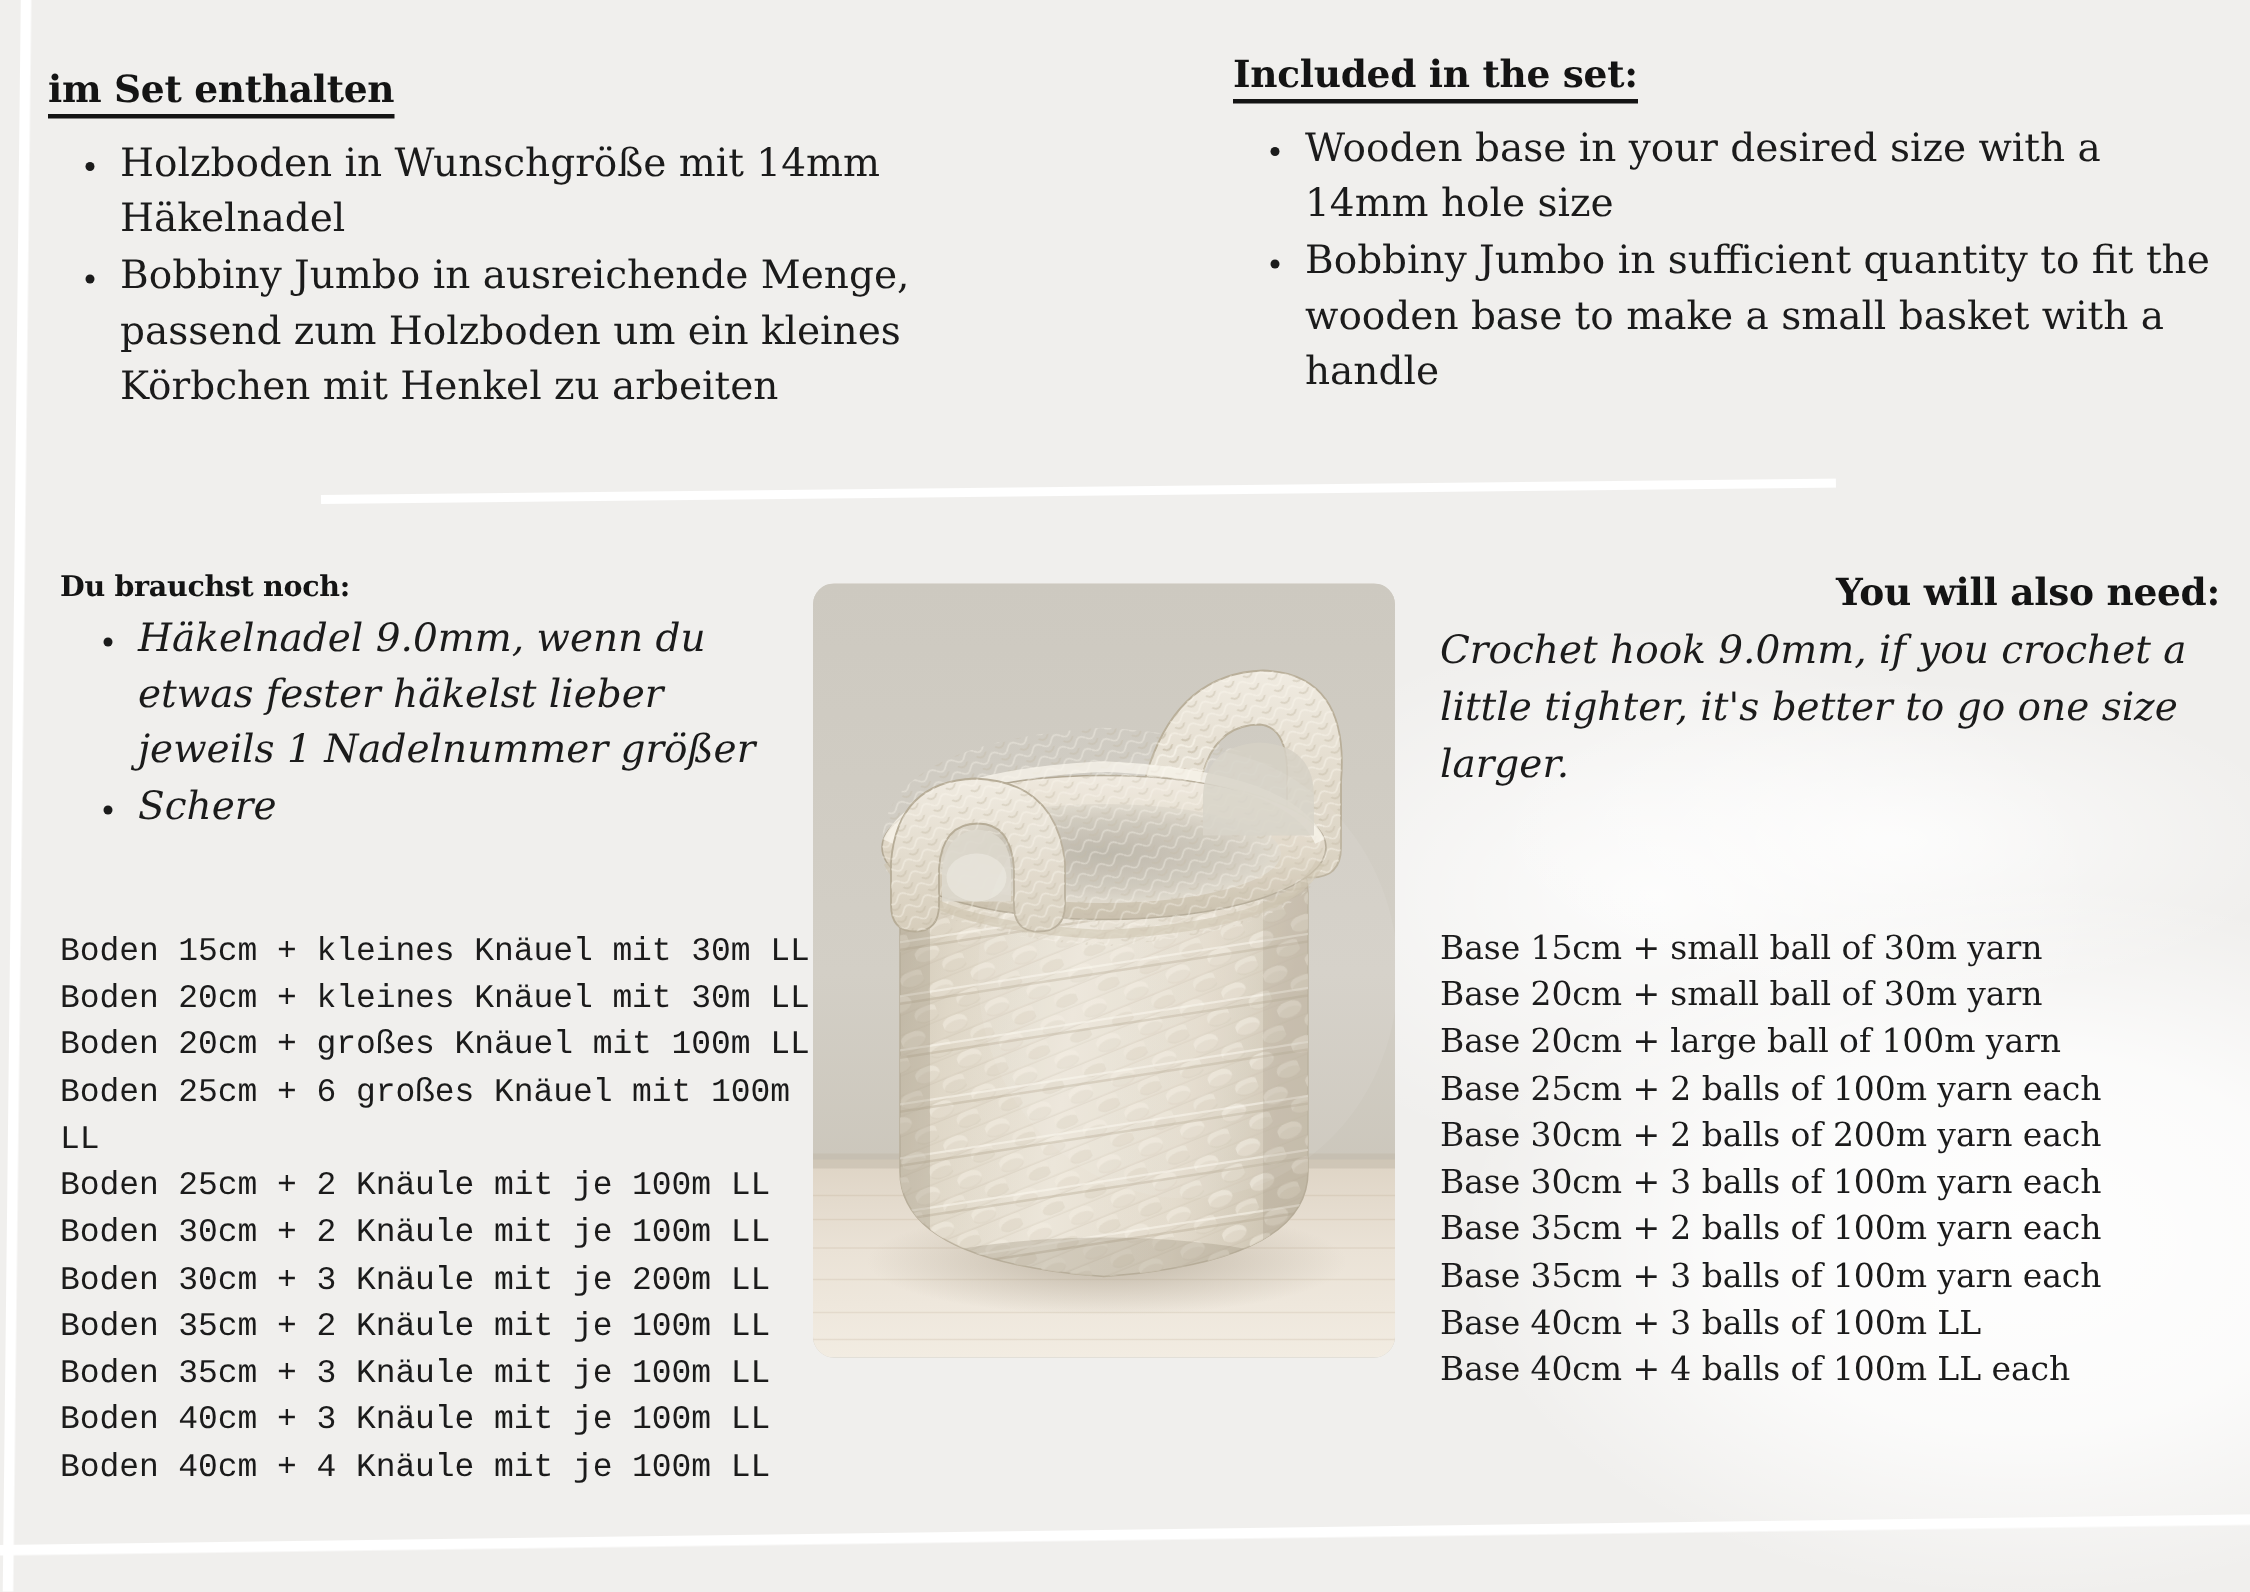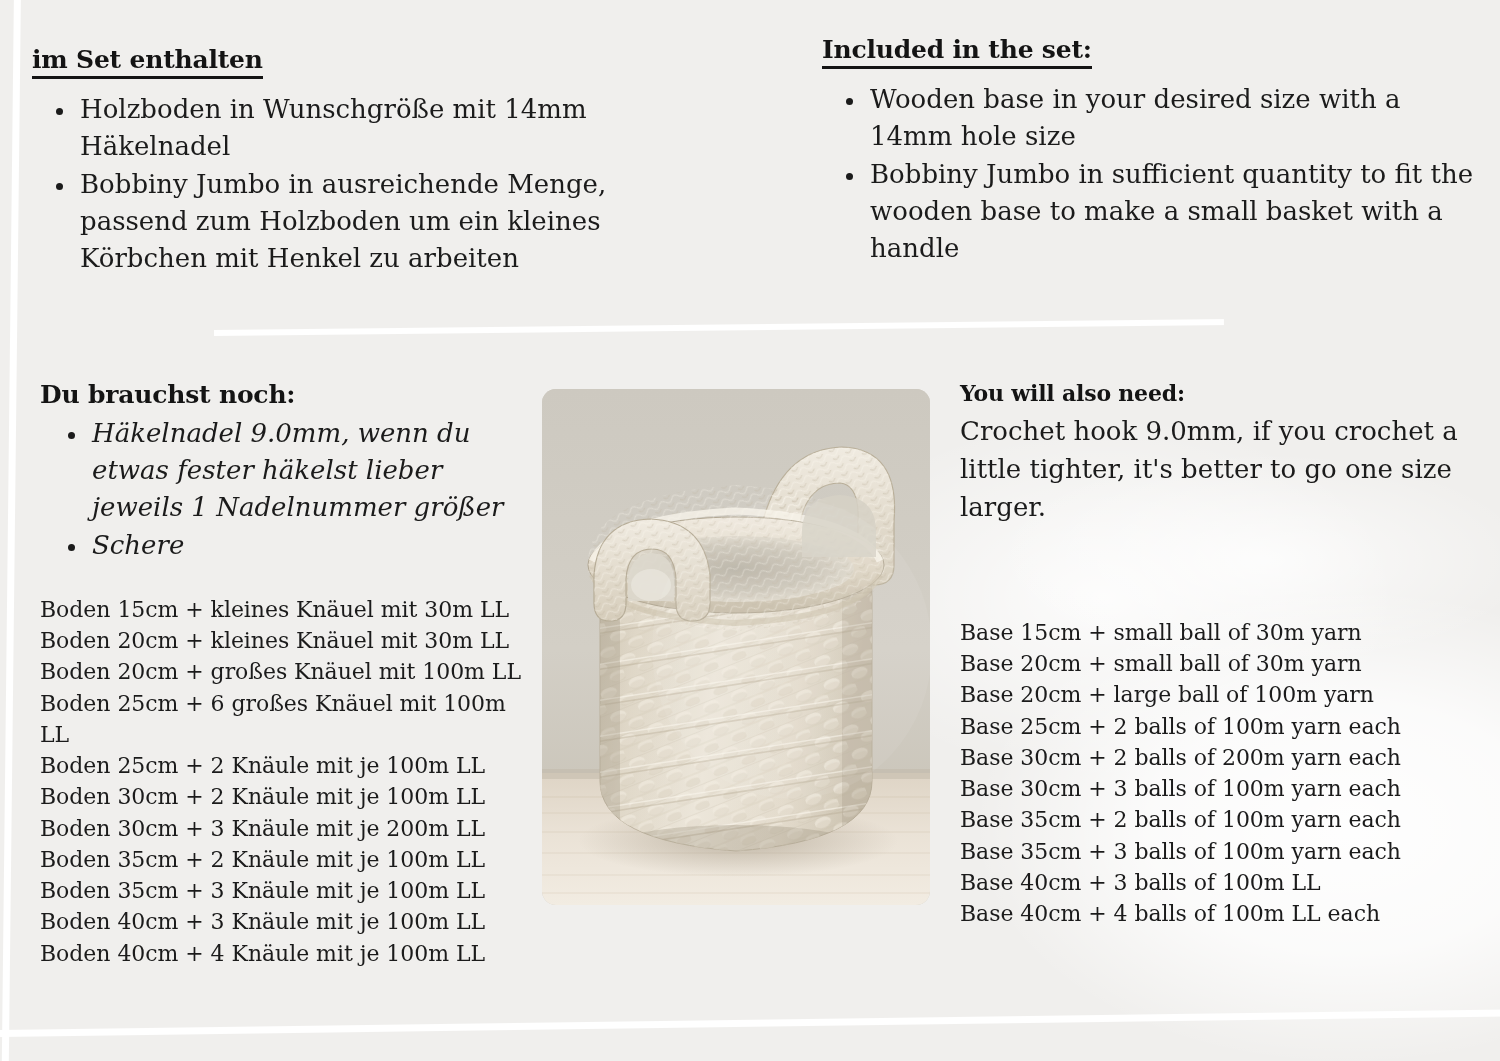--- a/index.html
+++ b/index.html
@@ -81,20 +81,21 @@
     line-height:1.42;
     margin-bottom:1px;
     padding-left:4px;
   }
   ul.bullets li::marker{ font-size:22px; }
 
   .plain-lines p{
     margin:0;
     font-size:26px;
     line-height:1.47;
+    font-style:italic;
   }
 
   .sizes p{
     margin:0;
     font-size:22px;
     line-height:1.42;
     letter-spacing:-0.05px;
   }
 
   
@@ -128,35 +129,35 @@
 
 <div class="col" style="left:822px; top:35px; width:660px;">
   <h2 class="head underlined">Included in the set:</h2>
   <ul class="bullets">
     <li>Wooden base in your desired size with a 14mm hole size</li>
     <li>Bobbiny Jumbo in sufficient quantity to fit the wooden base to make a small basket with a handle</li>
   </ul>
 </div>
 
 <div class="col" style="left:40px; top:380px; width:480px;">
-  <h2 class="head" style="font-size:25px;">Du brauchst noch:</h2>
+  <h2 class="head" style="font-size:19px;">Du brauchst noch:</h2>
   <ul class="bullets" style="padding-left:48px;font-style:italic;">
     <li>Häkelnadel 9.0mm, wenn du etwas fester häkelst lieber jeweils 1 Nadelnummer größer</li>
     <li>Schere</li>
   </ul>
 </div>
 
 <div class="col" style="left:960px; top:380px; width:520px;">
-  <h2 class="head" style="font-size:22px;">You will also need:</h2>
+  <h2 class="head" style="font-size:25px;text-align:right;">You will also need:</h2>
   <div class="plain-lines">
     <p>Crochet hook 9.0mm, if you crochet a little tighter, it's better to go one size larger.</p>
   </div>
 </div>
 
-<div class="col sizes" style="left:40px; top:594px; width:500px;">
+<div class="col sizes" style="left:40px; top:619px; width:500px;font-family:Liberation Mono, monospace;">
   <p>Boden 15cm + kleines Knäuel mit 30m LL</p>
   <p>Boden 20cm + kleines Knäuel mit 30m LL</p>
   <p>Boden 20cm + großes Knäuel mit 100m LL</p>
   <p>Boden 25cm + 6 großes Knäuel mit 100m LL</p>
   <p>Boden 25cm + 2 Knäule mit je 100m LL</p>
   <p>Boden 30cm + 2 Knäule mit je 100m LL</p>
   <p>Boden 30cm + 3 Knäule mit je 200m LL</p>
   <p>Boden 35cm + 2 Knäule mit je 100m LL</p>
   <p>Boden 35cm + 3 Knäule mit je 100m LL</p>
   <p>Boden 40cm + 3 Knäule mit je 100m LL</p>

